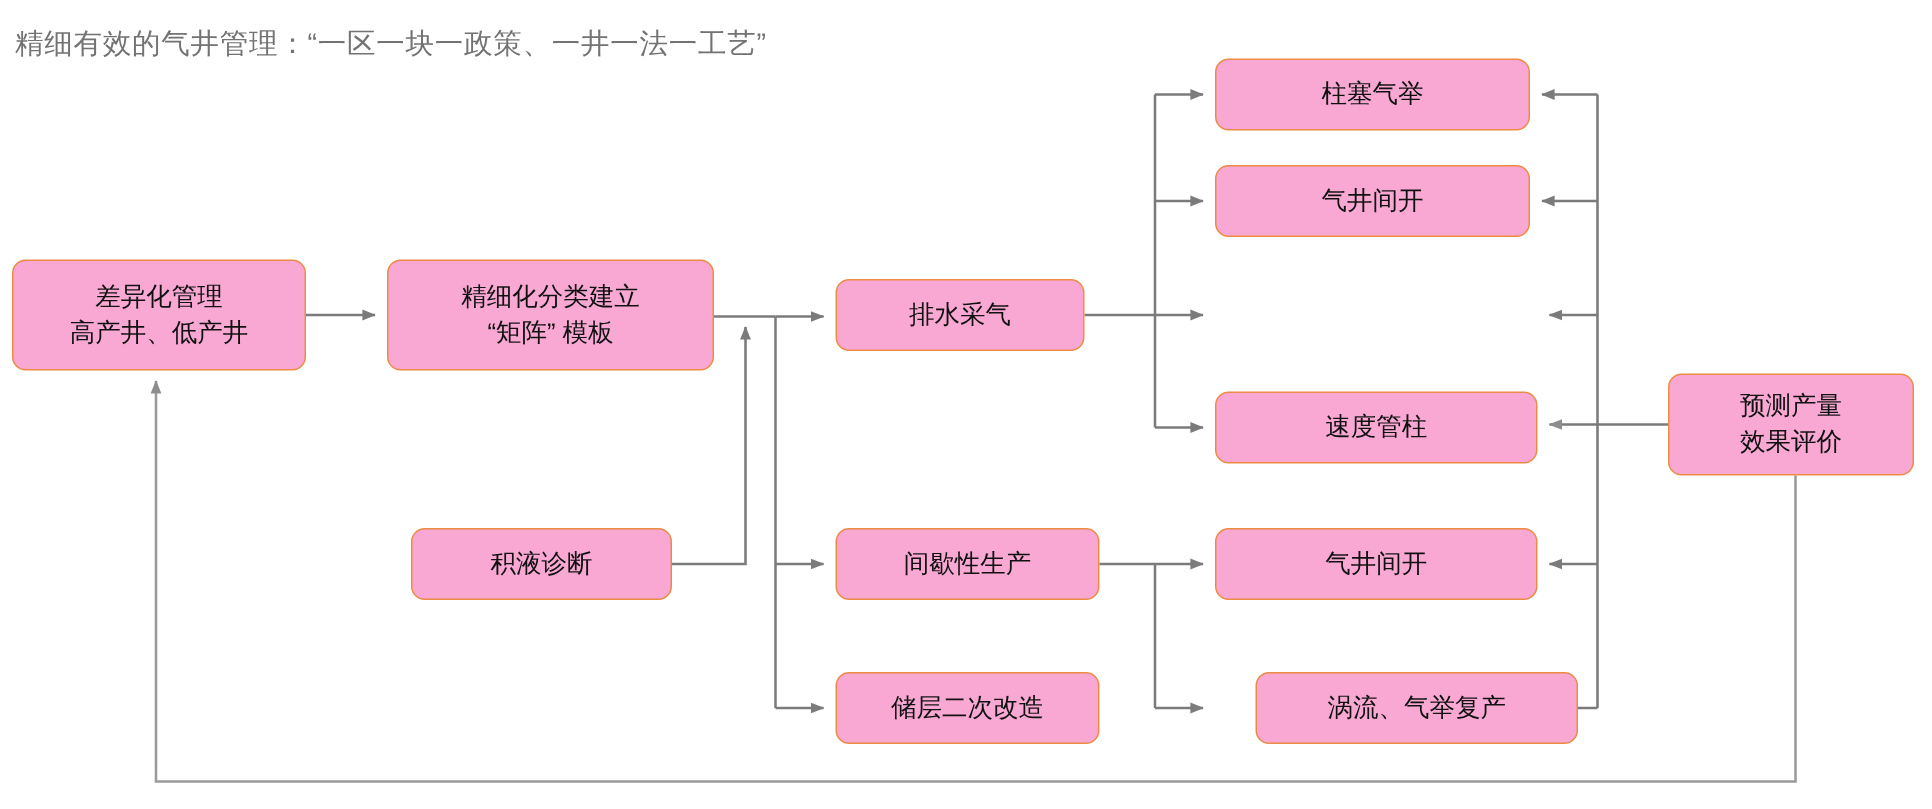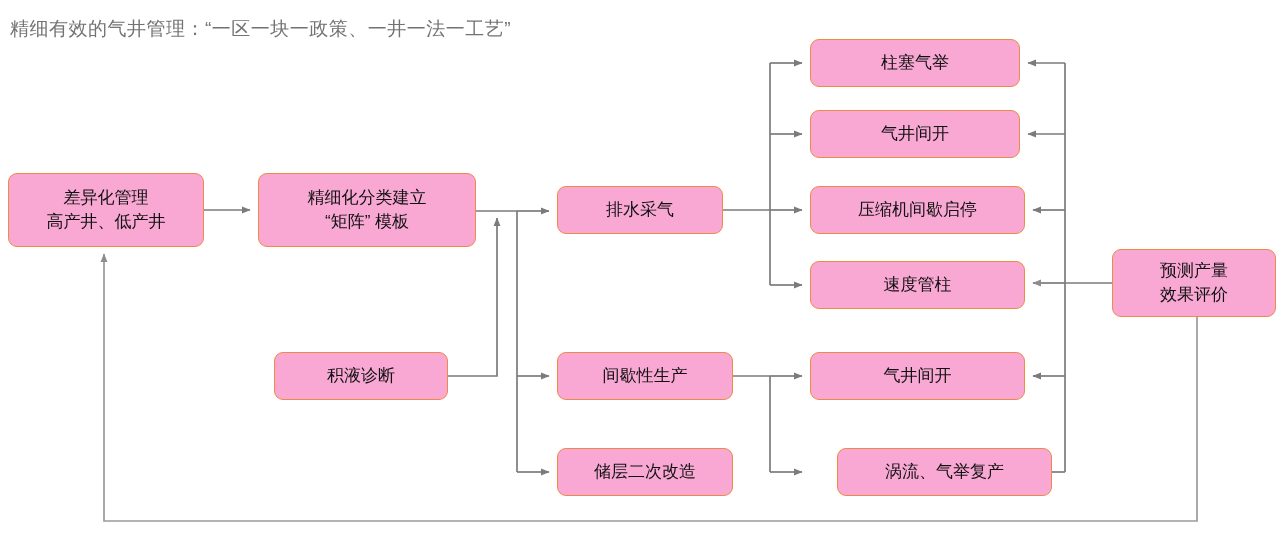--- a/index.html
+++ b/index.html
@@ -105,21 +105,20 @@
   <div class="node" style="left:274px;top:352px;width:174px;height:48px;">积液诊断</div>
 
   <div class="node" style="left:557px;top:352px;width:176px;height:48px;">间歇性生产</div>
 
   <div class="node" style="left:557px;top:448px;width:176px;height:48px;">储层二次改造</div>
 
   <div class="node" style="left:810px;top:39px;width:210px;height:48px;">柱塞气举</div>
 
   <div class="node" style="left:810px;top:110px;width:210px;height:48px;">气井间开</div>
 
-  <div class="node" style="left:810px;top:186px;width:215px;height:48px;">压缩机间歇启停</div>
 
   <div class="node" style="left:810px;top:261px;width:215px;height:48px;">速度管柱</div>
 
   <div class="node" style="left:810px;top:352px;width:215px;height:48px;">气井间开</div>
 
   <div class="node" style="left:810px;top:448px;width:215px;height:48px;margin-left:27px;">涡流、气举复产</div>
 
   <div class="node two-line" style="left:1112px;top:249px;width:164px;height:68px;">预测产量
 效果评价</div>
 

